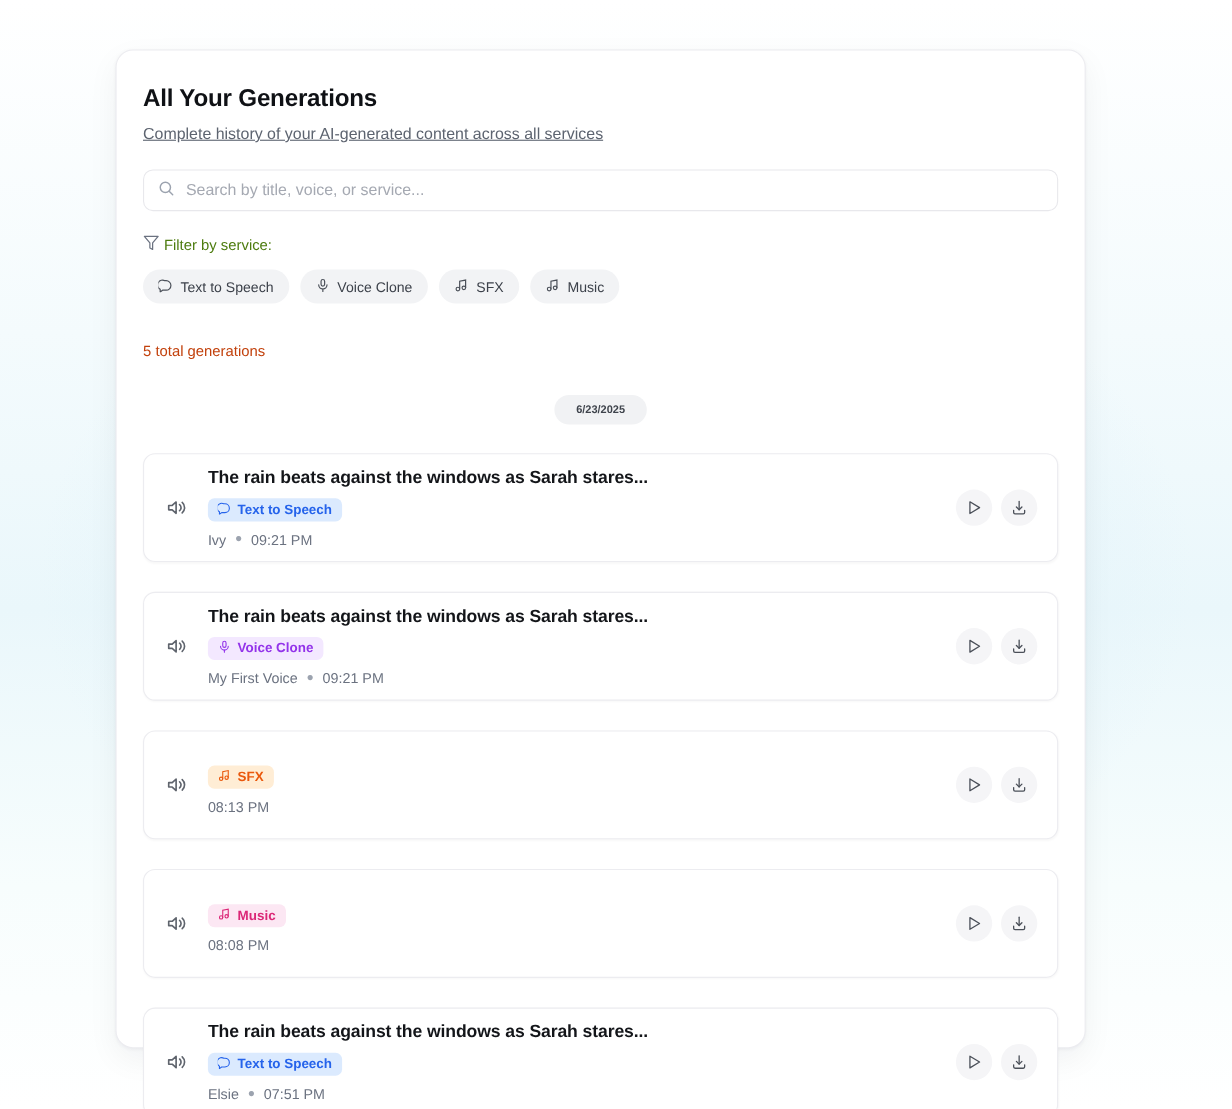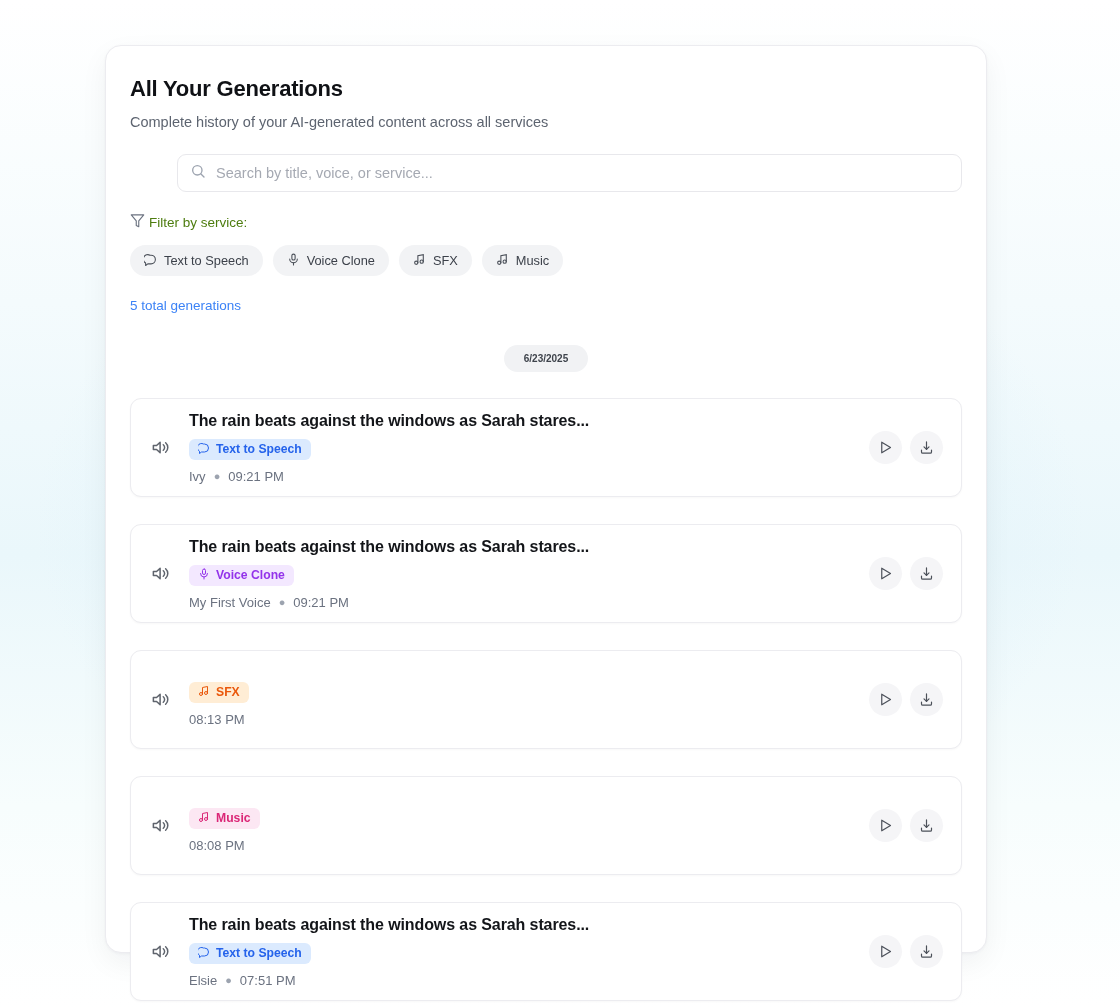--- a/index.html
+++ b/index.html
@@ -25,33 +25,32 @@
     box-shadow: 0 1px 3px rgba(16,24,40,0.04), 0 10px 28px rgba(16,24,40,0.05);
     padding: 30px 24px 0 24px;
   }
 
   .page-title {
     font-size: 22px; font-weight: bold; color: #0f1115;
     letter-spacing: -0.2px; padding-left: 0;
   }
   .subtitle {
     margin-top: 12px;
-    font-size: 14.5px; color: #5d6470; font-weight: normal;
+    font-size: 14.5px; color: #5d6470; font-weight: normal; text-decoration: underline;
   }
 
   .search-wrap {
     margin-top: 24px;
     height: 38px;
     border: 1px solid #e8e8ec;
     border-radius: 9px;
     background: #fff;
     display: flex; align-items: center;
     padding: 0 12px;
     gap: 10px;
-    margin-left: 47px;
   }
   .search-input {
     flex: 1; border: none; outline: none;
     font-family: "Liberation Sans", sans-serif;
     font-size: 14.5px; color: #3b3f46;
     background: transparent;
   }
   .search-input::placeholder { color: #a5a9b2; }
 
   .filter-row {
@@ -67,21 +66,21 @@
     padding: 0 14px;
     border-radius: 999px;
     background: #f2f3f5;
     color: #3c414a;
     font-size: 12.8px;
     cursor: pointer;
     border: none;
     font-family: "Liberation Sans", sans-serif;
   }
 
-  .total { margin-top: 22px; font-size: 13.5px; color: #3b82f6; }
+  .total { margin-top: 36px; font-size: 13.5px; color: #c2410c; }
 
   .date-row { margin-top: 32px; display: flex; justify-content: center; }
   .date-pill {
     background: #f1f2f4;
     color: #3f444c;
     font-size: 10px; font-weight: bold;
     padding: 8px 20px;
     border-radius: 999px;
   }
 

